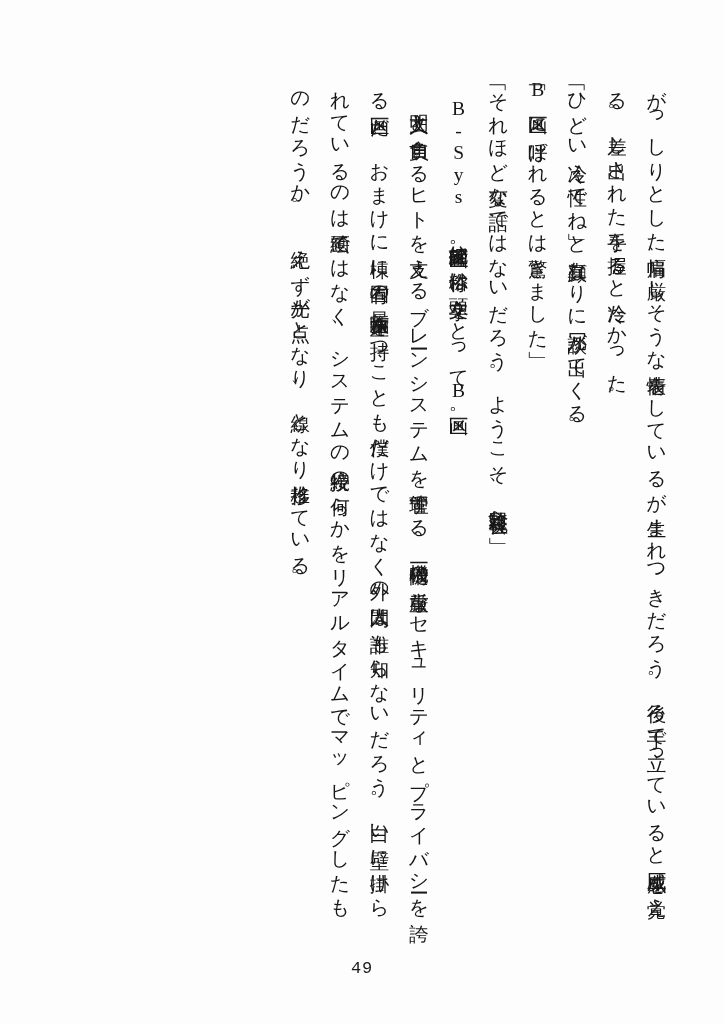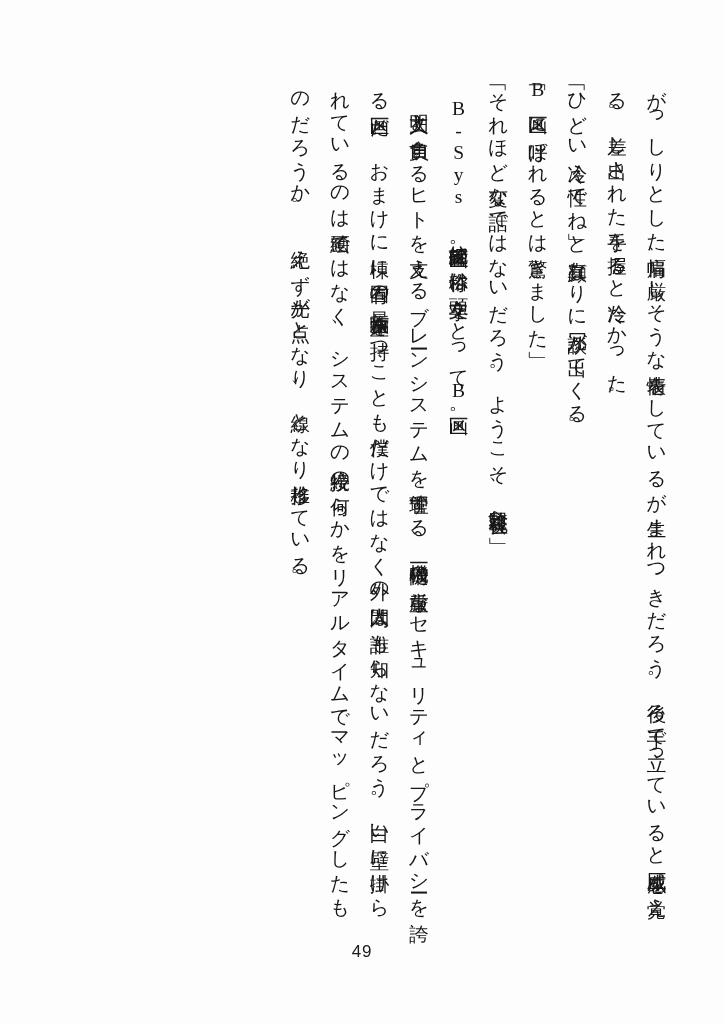--- a/index.html
+++ b/index.html
@@ -50,24 +50,24 @@
   }
 
   .para.indent {
     text-indent: 1em;
   }
 
   .page-number {
     position: absolute;
     left: 0;
     right: 0;
-    bottom: 62px;
+    bottom: 46px;
     text-align: center;
     font-size: 17px;
-    font-family: Liberation Sans, sans-serif;
+    font-family: Liberation Mono, monospace;
     color: #1b1b1b;
     letter-spacing: 0.04em;
   }
 </style>
 </head>
 <body>
 
 <div class="page">
 
   <div class="text-body">

